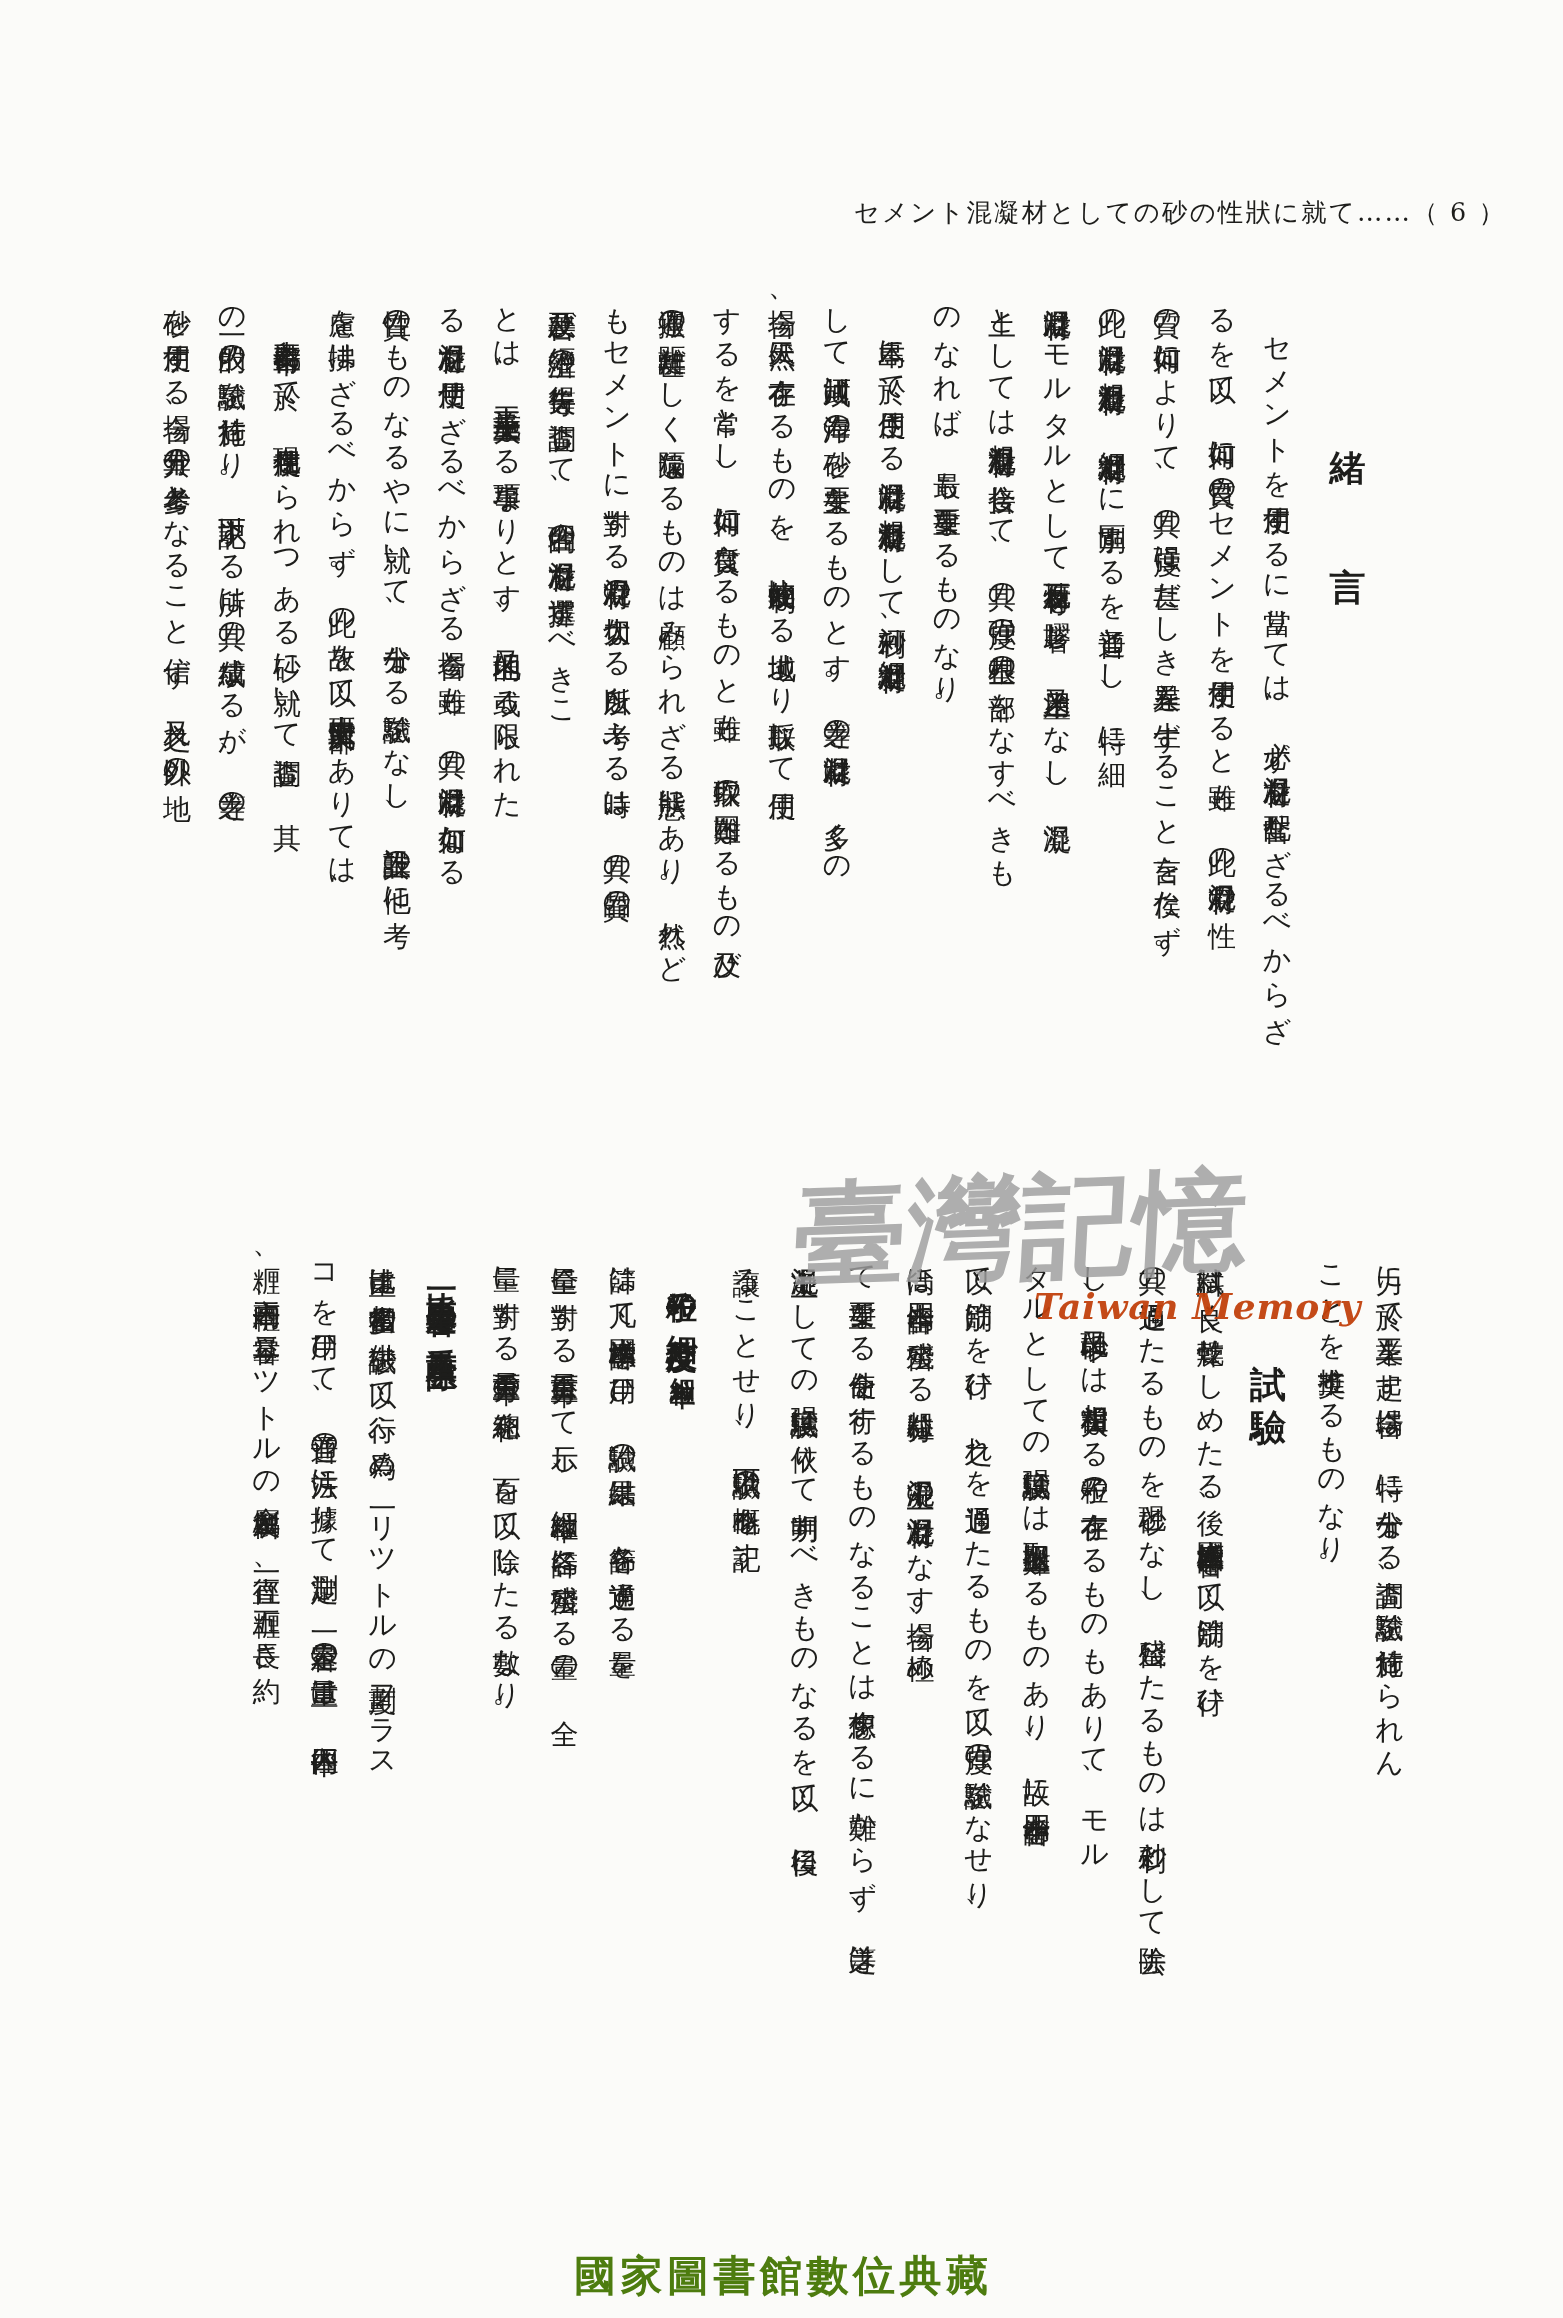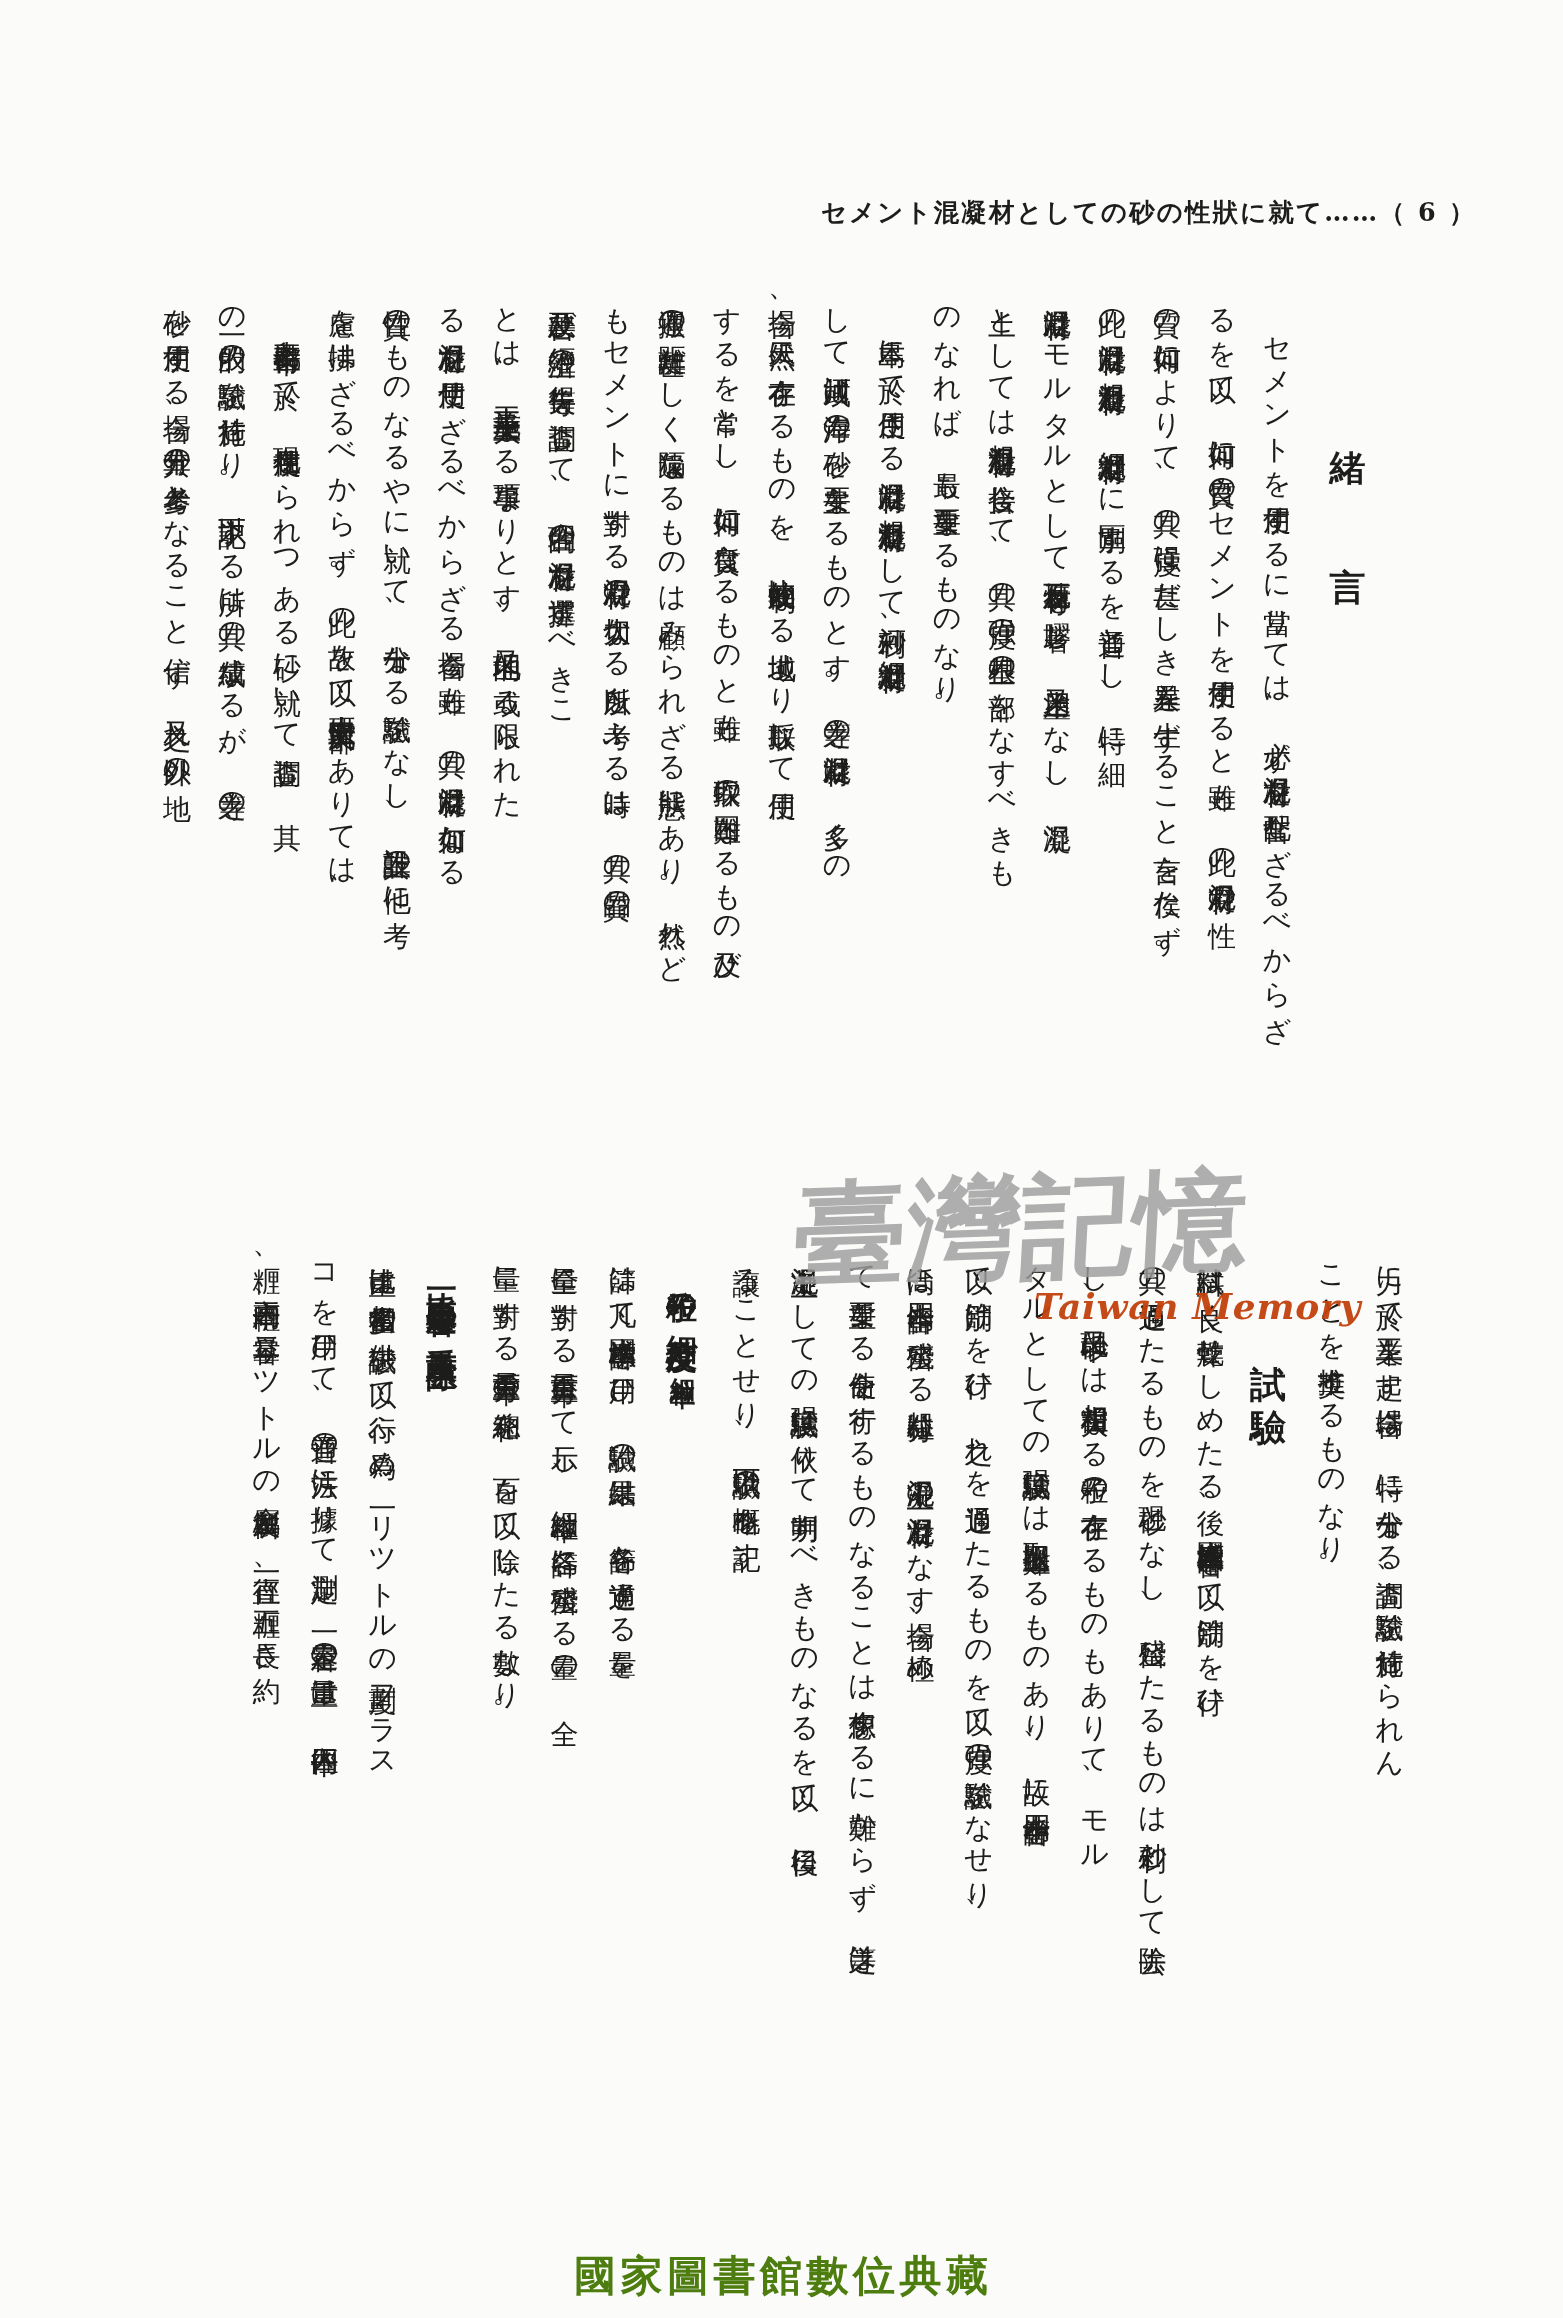--- a/index.html
+++ b/index.html
@@ -4,21 +4,21 @@
 <style>
   html,body { margin:0; padding:0; background:#e8e8e6; }
   .page {
     position:relative; width:1563px; height:2319px; margin:0 auto;
     background:#fbfbf9; overflow:hidden;
     font-family:"DejaVu Serif", serif; color:#1d1d1b;
   }
   
   .header-line {
     position:absolute; top:196px; left:821px; width:718px;
-    font-size:25.4px; font-weight:bold; letter-spacing:2.2px; white-space:nowrap;
+    font-size:25.4px; font-weight:normal; letter-spacing:2.2px; white-space:nowrap;text-align:center;
   }
   
   .band {
     position:absolute; writing-mode:vertical-rl; text-orientation:mixed;
     height:995px; z-index:2;
   }
   .band1 { top:288px; right:183px; }
   .band2 { top:1246px; right:159px; }
   .vcol {
     margin:0 0 0 25px; font-size:28px; letter-spacing:1.5px;

